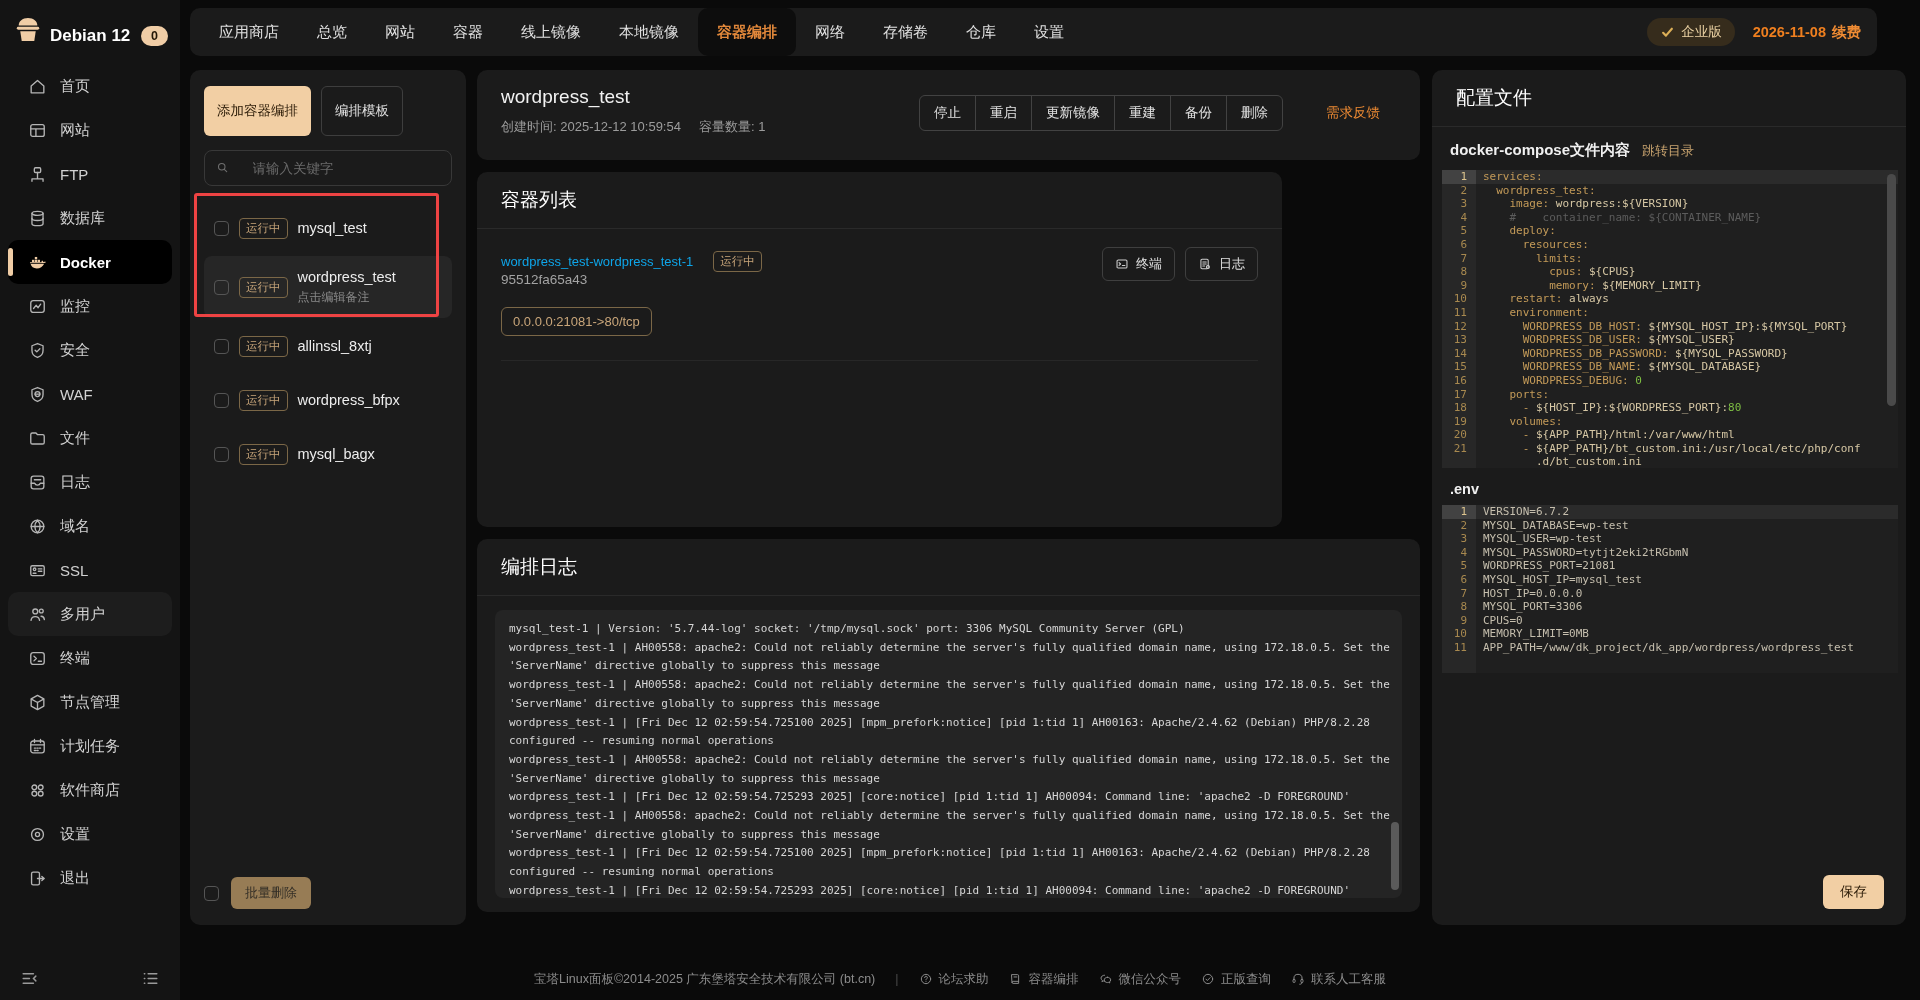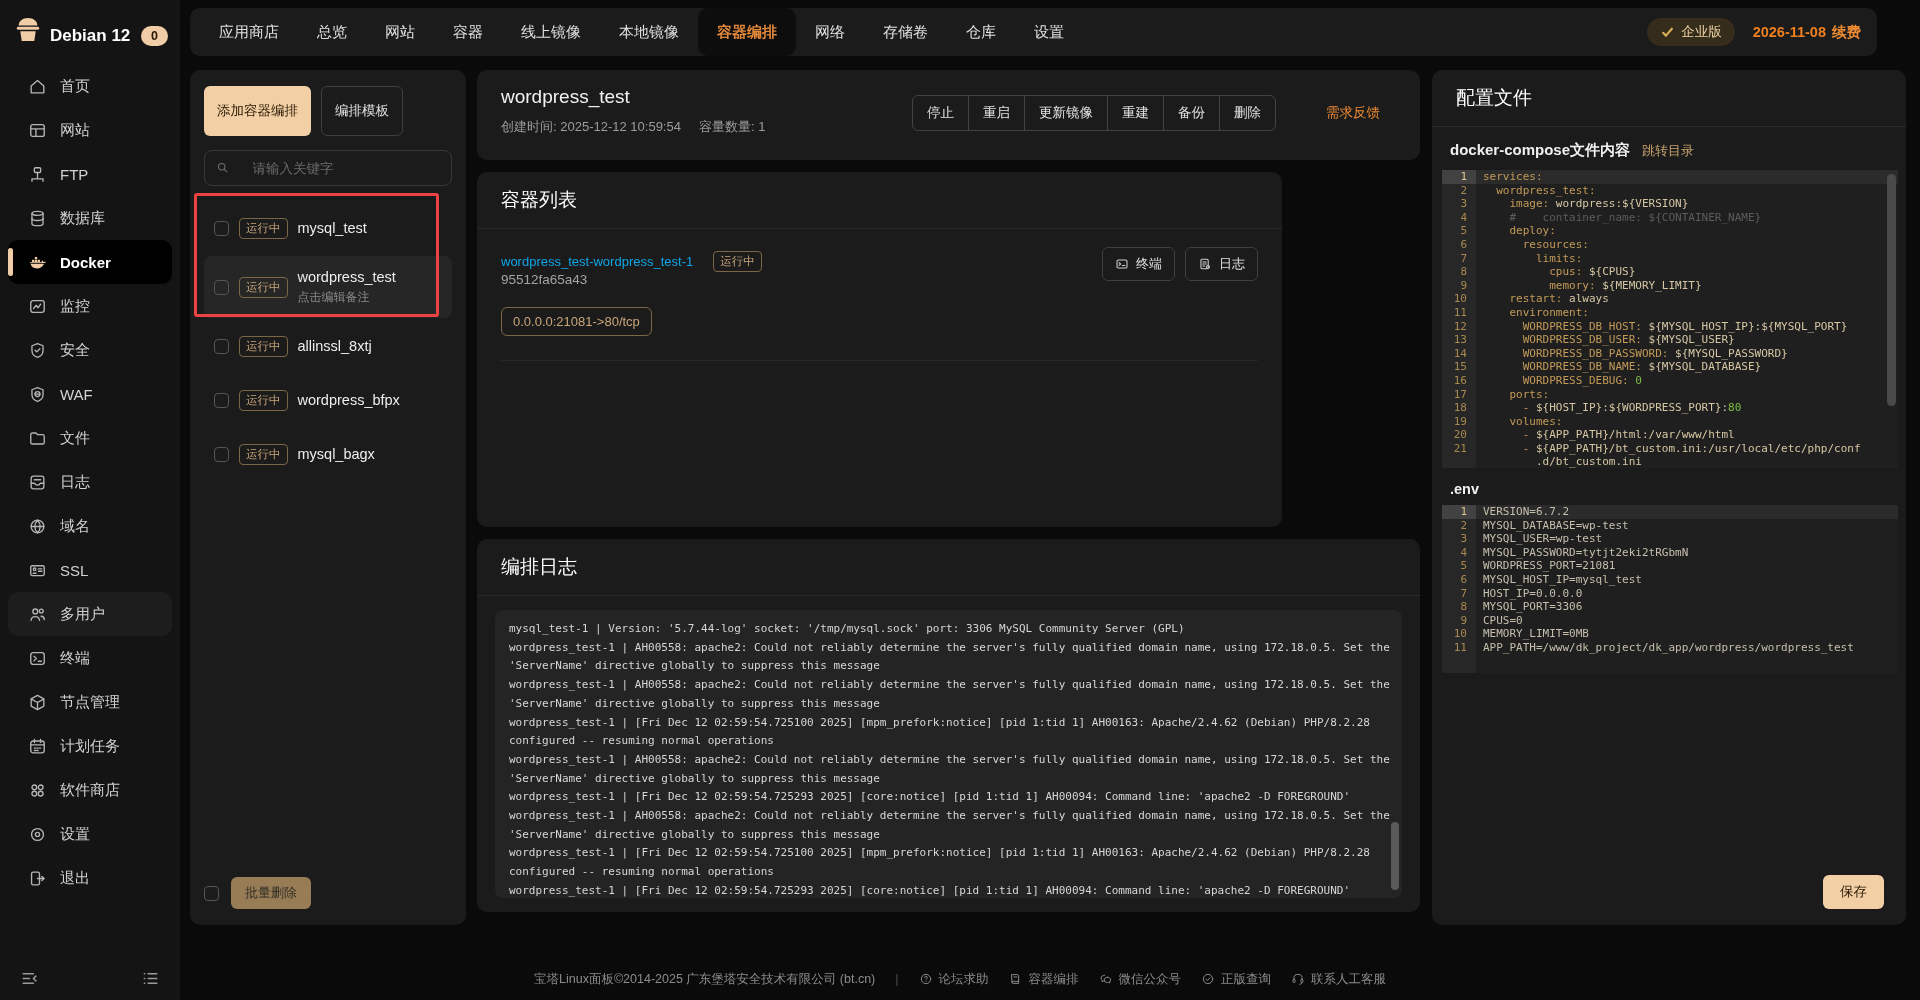--- a/index.html
+++ b/index.html
@@ -49,21 +49,21 @@
   .comp-name { font-size:14.5px; color:#ededed; line-height:1.25; }
   .comp-note { font-size:12px; color:#8a8a8a; margin-top:3px; }
   .red-highlight { position:absolute; left:-10px; top:-9px; width:245px; height:124px; border:3px solid #ee4343; border-radius:3px; pointer-events:none; z-index:2; }
   .batch-row { position:absolute; left:14px; bottom:16px; display:flex; align-items:center; }
   .batch-btn { margin-left:12px; background:#977c55; color:#332e26; border:none; border-radius:6px; padding:7px 14px; font-size:13px; cursor:pointer; font-family:inherit; }
 
   
   .detail-header { position:absolute; left:477px; top:70px; width:943px; height:90px; background:#1b1b1b; border-radius:10px; padding:16px 24px; }
   .detail-title { font-size:19px; color:#f2f2f2; font-weight:500; }
   .detail-meta { margin-top:10px; font-size:13px; color:#9c9c9c; display:flex; gap:18px; }
-  .action-group { position:absolute; right:144px; top:25px; display:flex; }
+  .action-group { position:absolute; right:137px; top:25px; display:flex; }
   .act-btn { border:1px solid #424242; background:transparent; color:#e2e2e2; font-size:13.5px; padding:8px 14px; margin-left:-1px; cursor:pointer; font-family:inherit; }
   .act-btn:first-child { border-radius:6px 0 0 6px; }
   .act-btn:last-child { border-radius:0 6px 6px 0; }
   .feedback-link { position:absolute; right:40px; top:34px; color:#ef8b33; font-size:13.5px; cursor:pointer; }
 
   .panel { position:absolute; background:#1b1b1b; border-radius:10px; }
   .panel-header { padding:15px 24px; font-size:19px; color:#ffffff; border-bottom:1px solid #2a2a2a; }
   .container-panel { left:477px; top:172px; width:805px; height:355px; }
   .container-body { position:relative; padding:22px 24px; }
   .cont-name-row { display:flex; align-items:center; gap:10px; }

